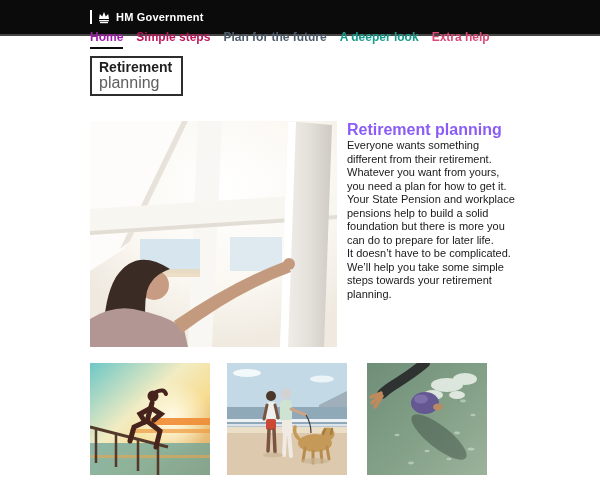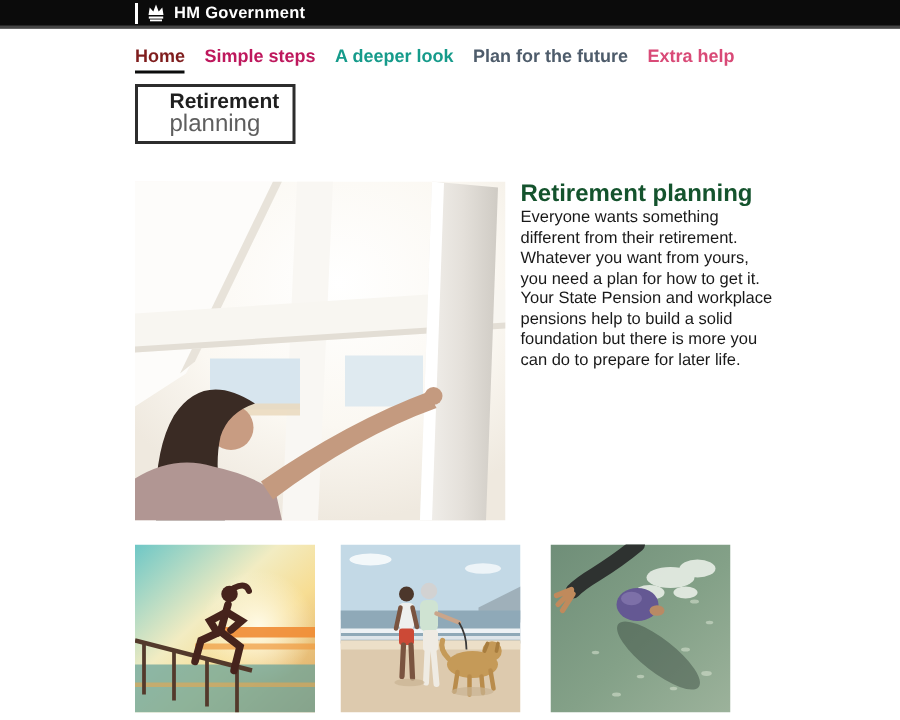--- a/index.html
+++ b/index.html
@@ -1,44 +1,44 @@
 <!DOCTYPE html>
 <html><head>
 <meta charset="utf-8">
 <style>
   * { margin:0; padding:0; box-sizing:border-box; }
   html,body { width:600px; height:480px; background:#ffffff; overflow:hidden;
               font-family:"Liberation Sans", sans-serif; }
 
   
-  .topbar { position:absolute; top:0; left:0; width:600px; height:19px;
+  .topbar { position:absolute; top:0; left:0; width:600px; height:36px;
             background:#0b0b0b; border-bottom:2px solid #454545;
             display:flex; align-items:center; padding-left:90px; }
   .topbar .divider { width:2px; height:14px; background:#ffffff; margin-right:5px; }
   .topbar .crown { display:flex; align-items:center; margin-right:5px; }
   .topbar .gov-label { color:#ffffff; font-size:11px; font-weight:600; letter-spacing:.2px; }
 
   
   .nav { position:absolute; top:30px; left:90px; display:flex; gap:13px; }
   .nav-item { font-size:12px; font-weight:bold; cursor:pointer; white-space:nowrap;
               padding-bottom:3px; }
   .nav-item.active { border-bottom:2px solid #0b0c0c; }
 
   
   .brand { position:absolute; top:56px; left:90px; border:2px solid #2d2d2d;
-           padding:2px 9px 4px 21px; line-height:15px; background:#ffffff; }
+           padding:2px 9px 4px 7px; line-height:15px; background:#ffffff; }
   .brand-line1 { font-size:14px; font-weight:bold; color:#1f1f1f; }
   .brand-line2 { font-size:16px; font-weight:normal; color:#5e5e5e; }
 
   
   .hero-img { position:absolute; top:121px; left:90px; width:247px; height:226px; }
   .hero-img svg { display:block; width:247px; height:226px; }
 
   .copy { position:absolute; top:121px; left:347px; width:168px; color:#111111; }
-  .copy h1 { font-size:16px; font-weight:bold; line-height:18px; color:#14532d; }
+  .copy h1 { font-size:16px; font-weight:bold; line-height:18px; color:#8b5cf6; }
   .copy h2 { font-size:11px; font-weight:bold; line-height:13px; margin-top:10px; color:#0b0c0c; }
   .copy p  { font-size:11px; line-height:13.5px; color:#191919; }
 
   
   .gallery { position:absolute; top:363px; left:90px; display:flex; }
   .g-img { width:120px; height:112px; }
   .g-img svg { display:block; width:120px; height:112px; }
   .g-img + .g-img { margin-left:17px; }
   .g-img:last-child { margin-left:20px; }
 </style>
@@ -51,24 +51,24 @@
     <svg width="14" height="13" viewBox="0 0 14 13">
       <path d="M2,8 L2.8,3 L5.2,5.6 L7,1 L8.8,5.6 L11.2,3 L12,8 Z" fill="#ffffff"></path>
       <rect x="2.2" y="9" width="9.6" height="1.4" fill="#ffffff"></rect>
       <rect x="3" y="11" width="8" height="1.2" fill="#ffffff"></rect>
     </svg>
   </span>
   <span class="gov-label">HM Government</span>
 </div>
 
 <div class="nav">
-  <span class="nav-item active" style="color: #7f1d1d;">Home</span>
+  <span class="nav-item active" style="color: #a21caf;">Home</span>
   <span class="nav-item" style="color: #be185d;">Simple steps</span>
+  <span class="nav-item" style="color: rgb(78, 92, 107);">Plan for the future</span>
   <span class="nav-item" style="color: rgb(22, 155, 139);">A deeper look</span>
-  <span class="nav-item" style="color: rgb(78, 92, 107);">Plan for the future</span>
   <span class="nav-item" style="color: rgb(217, 74, 119);">Extra help</span>
 </div>
 
 <div class="brand">
   <div class="brand-line1">Retirement</div>
   <div class="brand-line2">planning</div>
 </div>
 
 <div class="hero-img">
   <svg viewBox="0 0 247 226">
@@ -104,20 +104,21 @@
     <path d="M80,148 Q46,126 26,156 Q12,180 14,226 L60,226 Q52,192 57,170 Q62,154 80,148 Z" fill="#3a2b24"></path>
     <path d="M0,226 L0,198 Q26,182 52,190 Q80,196 94,208 L98,226 Z" fill="#b19693"></path>
     <path d="M84,200 Q142,160 196,140 L201,151 Q148,170 92,212 Z" fill="#c49a7f"></path>
     <circle cx="199" cy="143" r="6" fill="#c49a7f"></circle>
   </svg>
 </div>
 
 <div class="copy">
   <h1>Retirement planning</h1>
   <p>Everyone wants something different from their retirement. Whatever you want from yours, you need a plan for how to get it. Your State Pension and workplace pensions help to build a solid foundation but there is more you can do to prepare for later life.</p>
+  <p>It doesn’t have to be complicated. We’ll help you take some simple steps towards your retirement planning.</p>
 </div>
 
 <div class="gallery">
 
   <div class="g-img">
     <svg viewBox="0 0 120 112">
       <defs>
         <linearGradient id="sunset" x1="0" y1="0" x2="1" y2="1">
           <stop offset="0%" stop-color="#6ec7c6"></stop>
           <stop offset="40%" stop-color="#f2ecc2"></stop>

